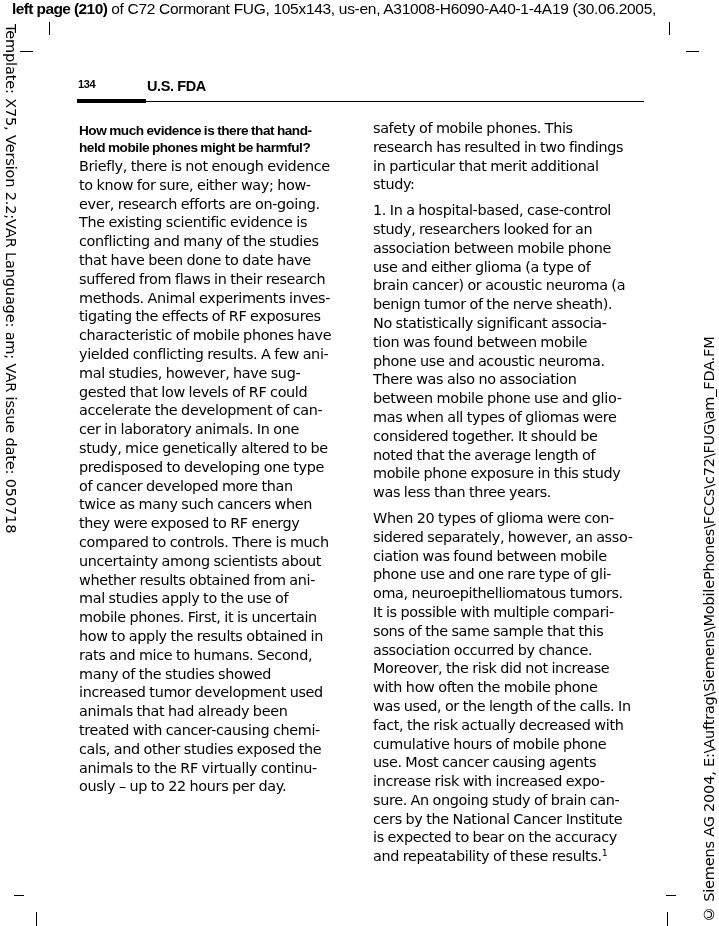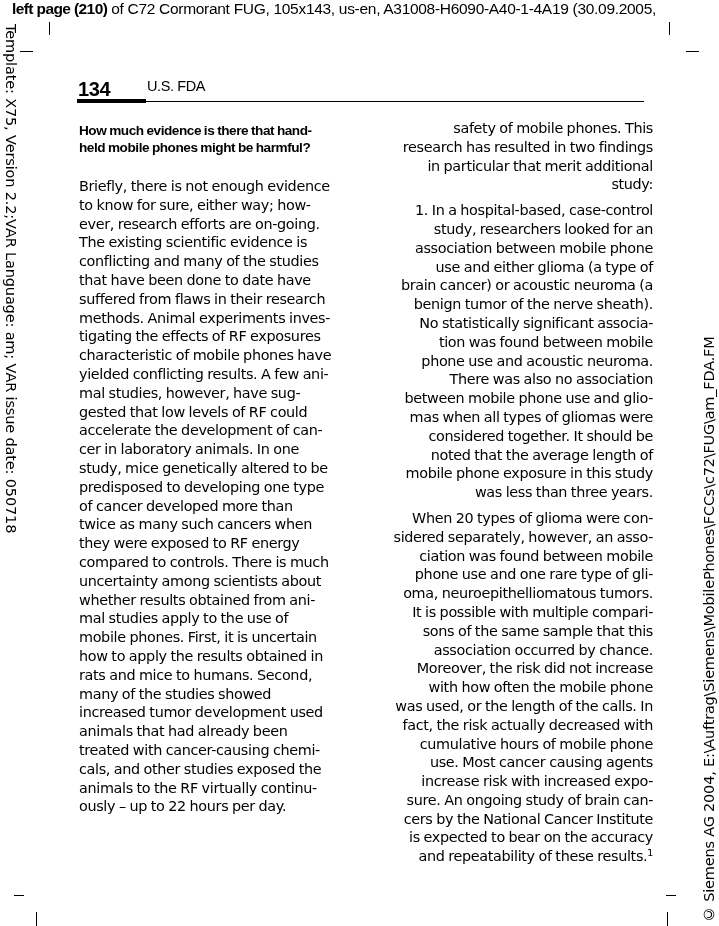--- a/index.html
+++ b/index.html
@@ -24,54 +24,54 @@
       writing-mode: vertical-rl; transform: rotate(180deg);
       font-size: 14.5px; line-height: 18px; white-space: nowrap;
       font-family: "DejaVu Sans", sans-serif; letter-spacing: -0.2px;
       text-align: left;
     }
     .header {
       position: absolute; left: 78px; top: 78px; width: 566px; height: 26px;
     }
     .header .pageno {
       position: absolute; left: 0; top: 0;
-      font-family: "Liberation Sans", sans-serif; font-weight: bold; font-size: 20px;
+      font-family: "Liberation Sans", sans-serif; font-weight: bold; font-size: 11px;
       letter-spacing: -0.4px;
       text-align: right;
     }
     .header .section {
       position: absolute; left: 69px; top: 0;
-      font-family: "Liberation Sans", sans-serif; font-weight: normal; font-size: 14.5px;
+      font-family: "Liberation Sans", sans-serif; font-weight: bold; font-size: 14.5px;
       letter-spacing: -0.4px;
     }
     .header .rule-thin {
       position: absolute; left: 0; top: 23px; width: 566px; height: 1px; background: #000;
     }
     .header .rule-thick {
       position: absolute; left: -1px; top: 21px; width: 69px; height: 4px; background: #000;
     }
     .col {
       position: absolute; top: 122px; width: 280px;
       font-family: "DejaVu Sans", sans-serif; font-size: 14.4px; line-height: 18.8px;
       letter-spacing: -0.35px; word-spacing: -0.5px;
     }
     .col.left { left: 79px; }
-    .col.right { left: 373px; text-align: right; }
+    .col.right { left: 373px; }
     .col p { margin: 0 0 7px 0; white-space: pre-line; }
     .col h2 {
-      margin: 0 0 21px 0; font-family: "Liberation Sans", sans-serif; font-weight: bold;
+      margin: 0 0 1px 0; font-family: "Liberation Sans", sans-serif; font-weight: bold;
       font-size: 13.6px; line-height: 17px; letter-spacing: -0.45px; white-space: pre-line;
     }
     .col.right { top: 119px; }
     sup { font-size: 9.5px; vertical-align: 5px; line-height: 0; }
   </style>
 </head>
 <body>
 
-<div class="topline"><span class="bold">left page (210)</span><span> of C72 Cormorant FUG, 105x143, us-en, A31008-H6090-A40-1-4A19 (30.09.2005,</span></div>
+<div class="topline"><span class="bold">left page (210)</span><span> of C72 Cormorant FUG, 105x143, us-en, A31008-H6090-A40-1-4A19 (30.06.2005,</span></div>
 
 <div class="crop" style="left:49px;top:22px;width:1px;height:13px;"></div>
 <div class="crop" style="left:20px;top:51px;width:13px;height:1px;"></div>
 <div class="crop" style="left:669px;top:22px;width:1px;height:13px;"></div>
 <div class="crop" style="left:686px;top:51px;width:13px;height:1px;"></div>
 <div class="crop" style="left:14px;top:895px;width:10px;height:1px;"></div>
 <div class="crop" style="left:36px;top:912px;width:1px;height:14px;"></div>
 <div class="crop" style="left:499px;top:895px;width:0px;height:0px;"></div>
 <div class="crop" style="left:666px;top:895px;width:10px;height:1px;"></div>
 

